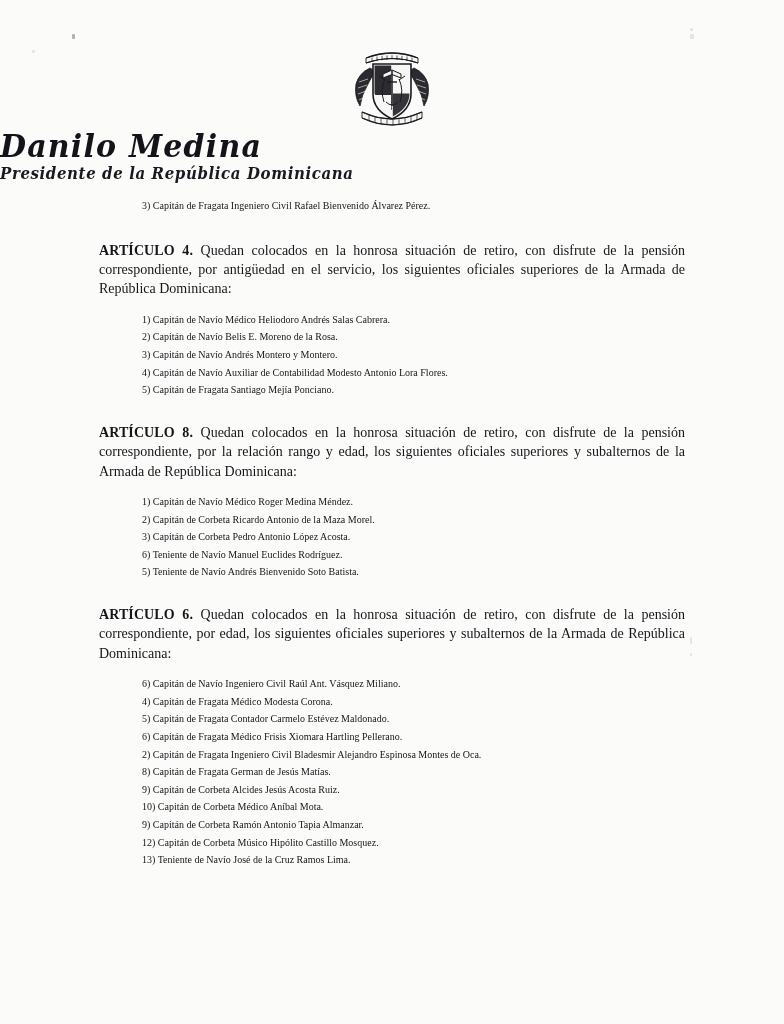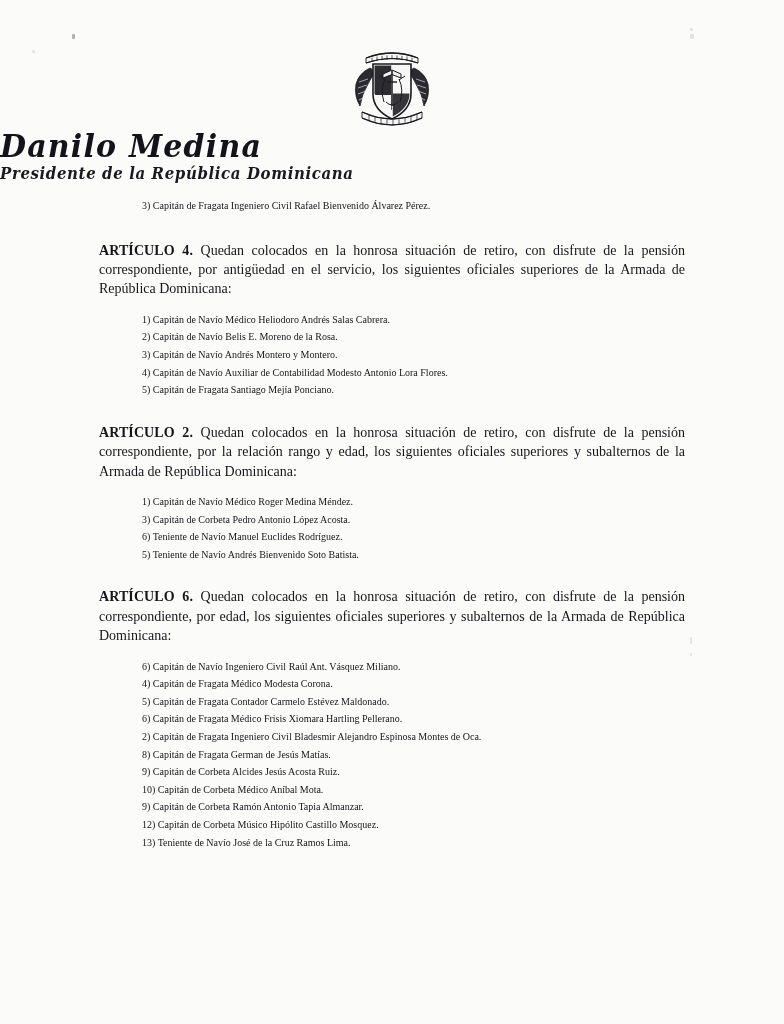--- a/index.html
+++ b/index.html
@@ -200,24 +200,25 @@
     </p>
     <ul class="item-list">
       <li>1) Capitán de Navío Médico Heliodoro Andrés Salas Cabrera.</li>
       <li>2) Capitán de Navío Belis E. Moreno de la Rosa.</li>
       <li>3) Capitán de Navío Andrés Montero y Montero.</li>
       <li>4) Capitán de Navío Auxiliar de Contabilidad Modesto Antonio Lora Flores.</li>
       <li>5) Capitán de Fragata Santiago Mejía Ponciano.</li>
     </ul>
 
     <p class="para para-gap-md">
-      <span class="art-label">ARTÍCULO 2.</span><span> Quedan colocados en la honrosa situación de retiro, con disfrute de la pensión correspondiente, por la relación rango y edad, los siguientes oficiales superiores y subalternos de la Armada de República Dominicana:</span>
+      <span class="art-label">ARTÍCULO 8.</span><span> Quedan colocados en la honrosa situación de retiro, con disfrute de la pensión correspondiente, por la relación rango y edad, los siguientes oficiales superiores y subalternos de la Armada de República Dominicana:</span>
     </p>
     <ul class="item-list">
       <li>1) Capitán de Navío Médico Roger Medina Méndez.</li>
+      <li>2) Capitán de Corbeta Ricardo Antonio de la Maza Morel.</li>
       <li>3) Capitán de Corbeta Pedro Antonio López Acosta.</li>
       <li>6) Teniente de Navío Manuel Euclides Rodríguez.</li>
       <li>5) Teniente de Navío Andrés Bienvenido Soto Batista.</li>
     </ul>
 
     <p class="para para-gap-md">
       <span class="art-label">ARTÍCULO 6.</span><span> Quedan colocados en la honrosa situación de retiro, con disfrute de la pensión correspondiente, por edad, los siguientes oficiales superiores y subalternos de la Armada de República Dominicana:</span>
     </p>
     <ul class="item-list">
       <li>6) Capitán de Navío Ingeniero Civil Raúl Ant. Vásquez Miliano.</li>

